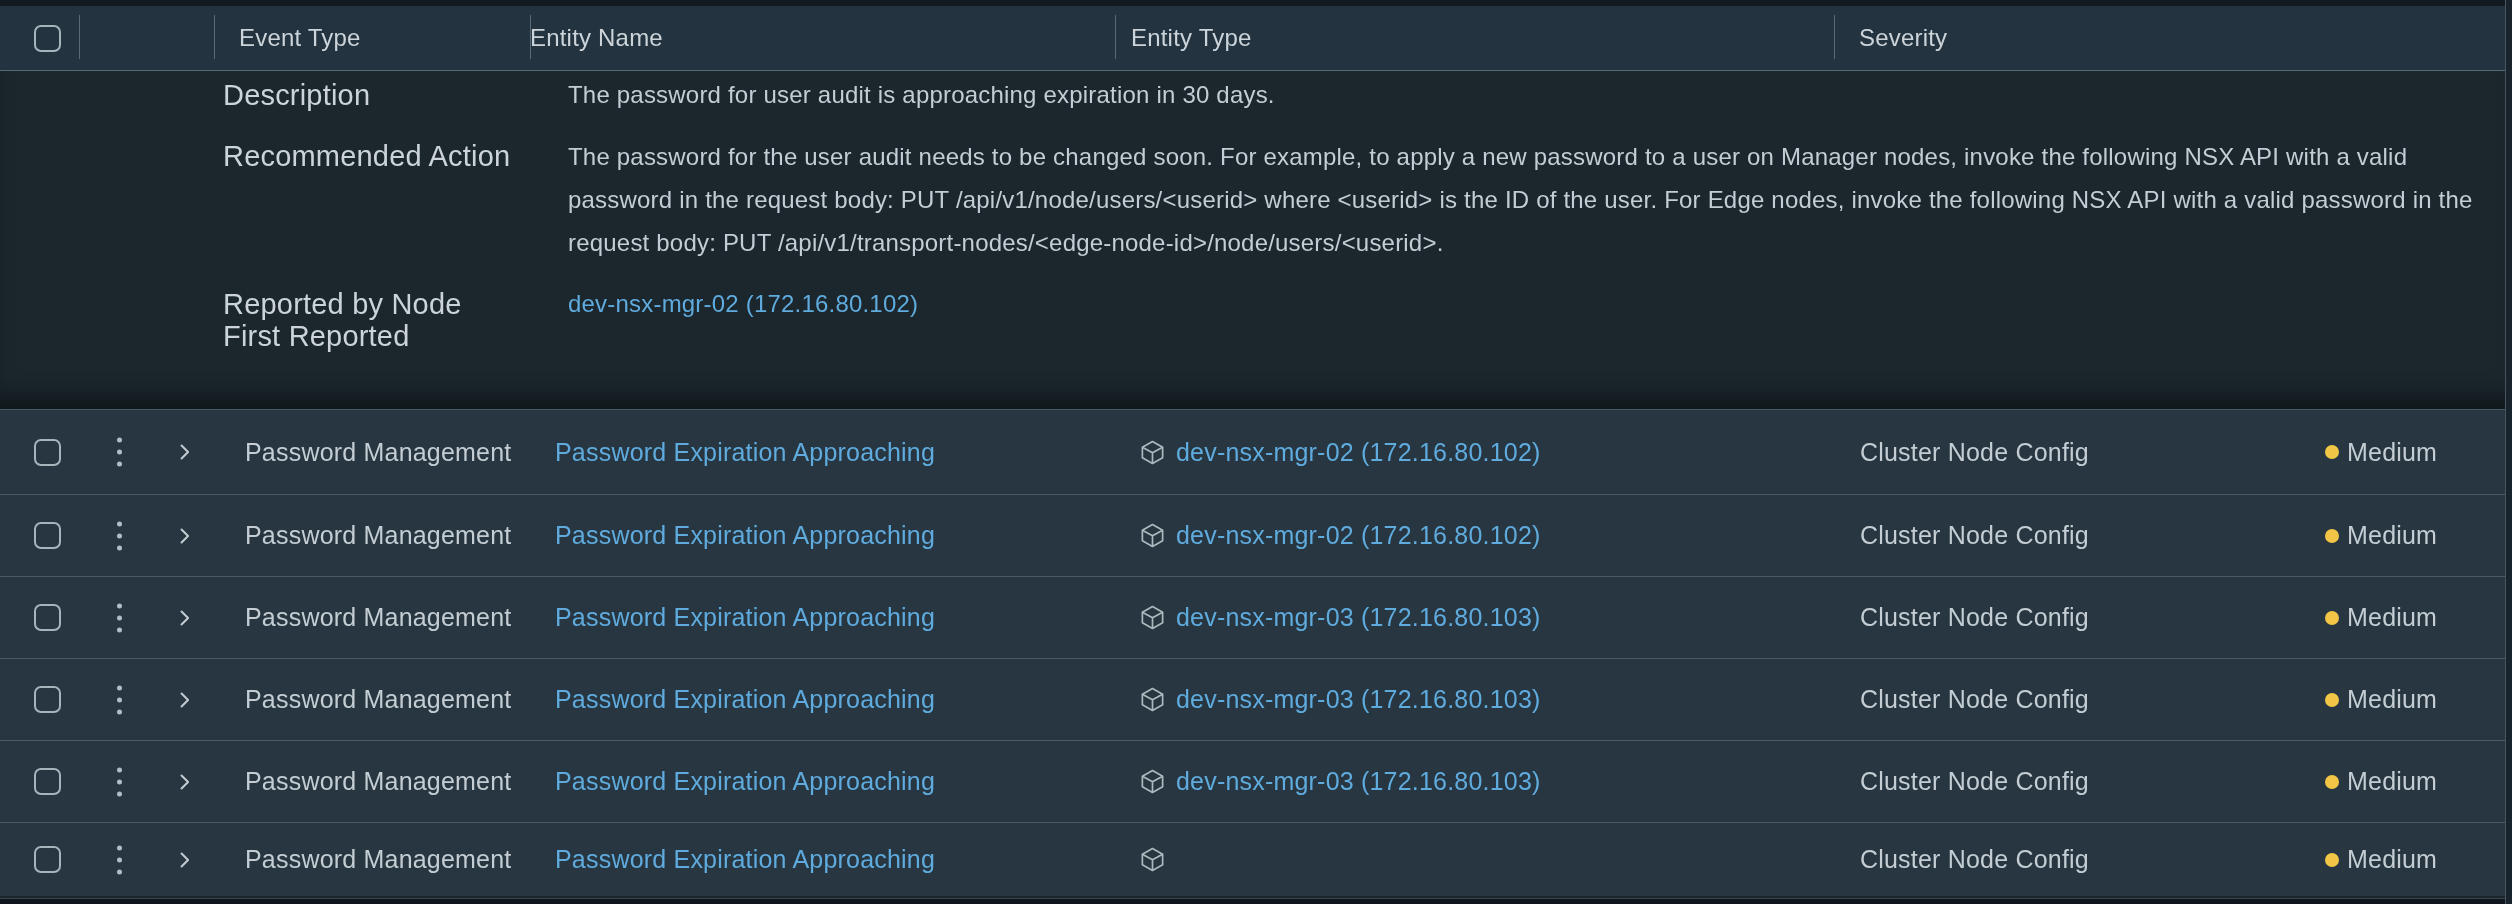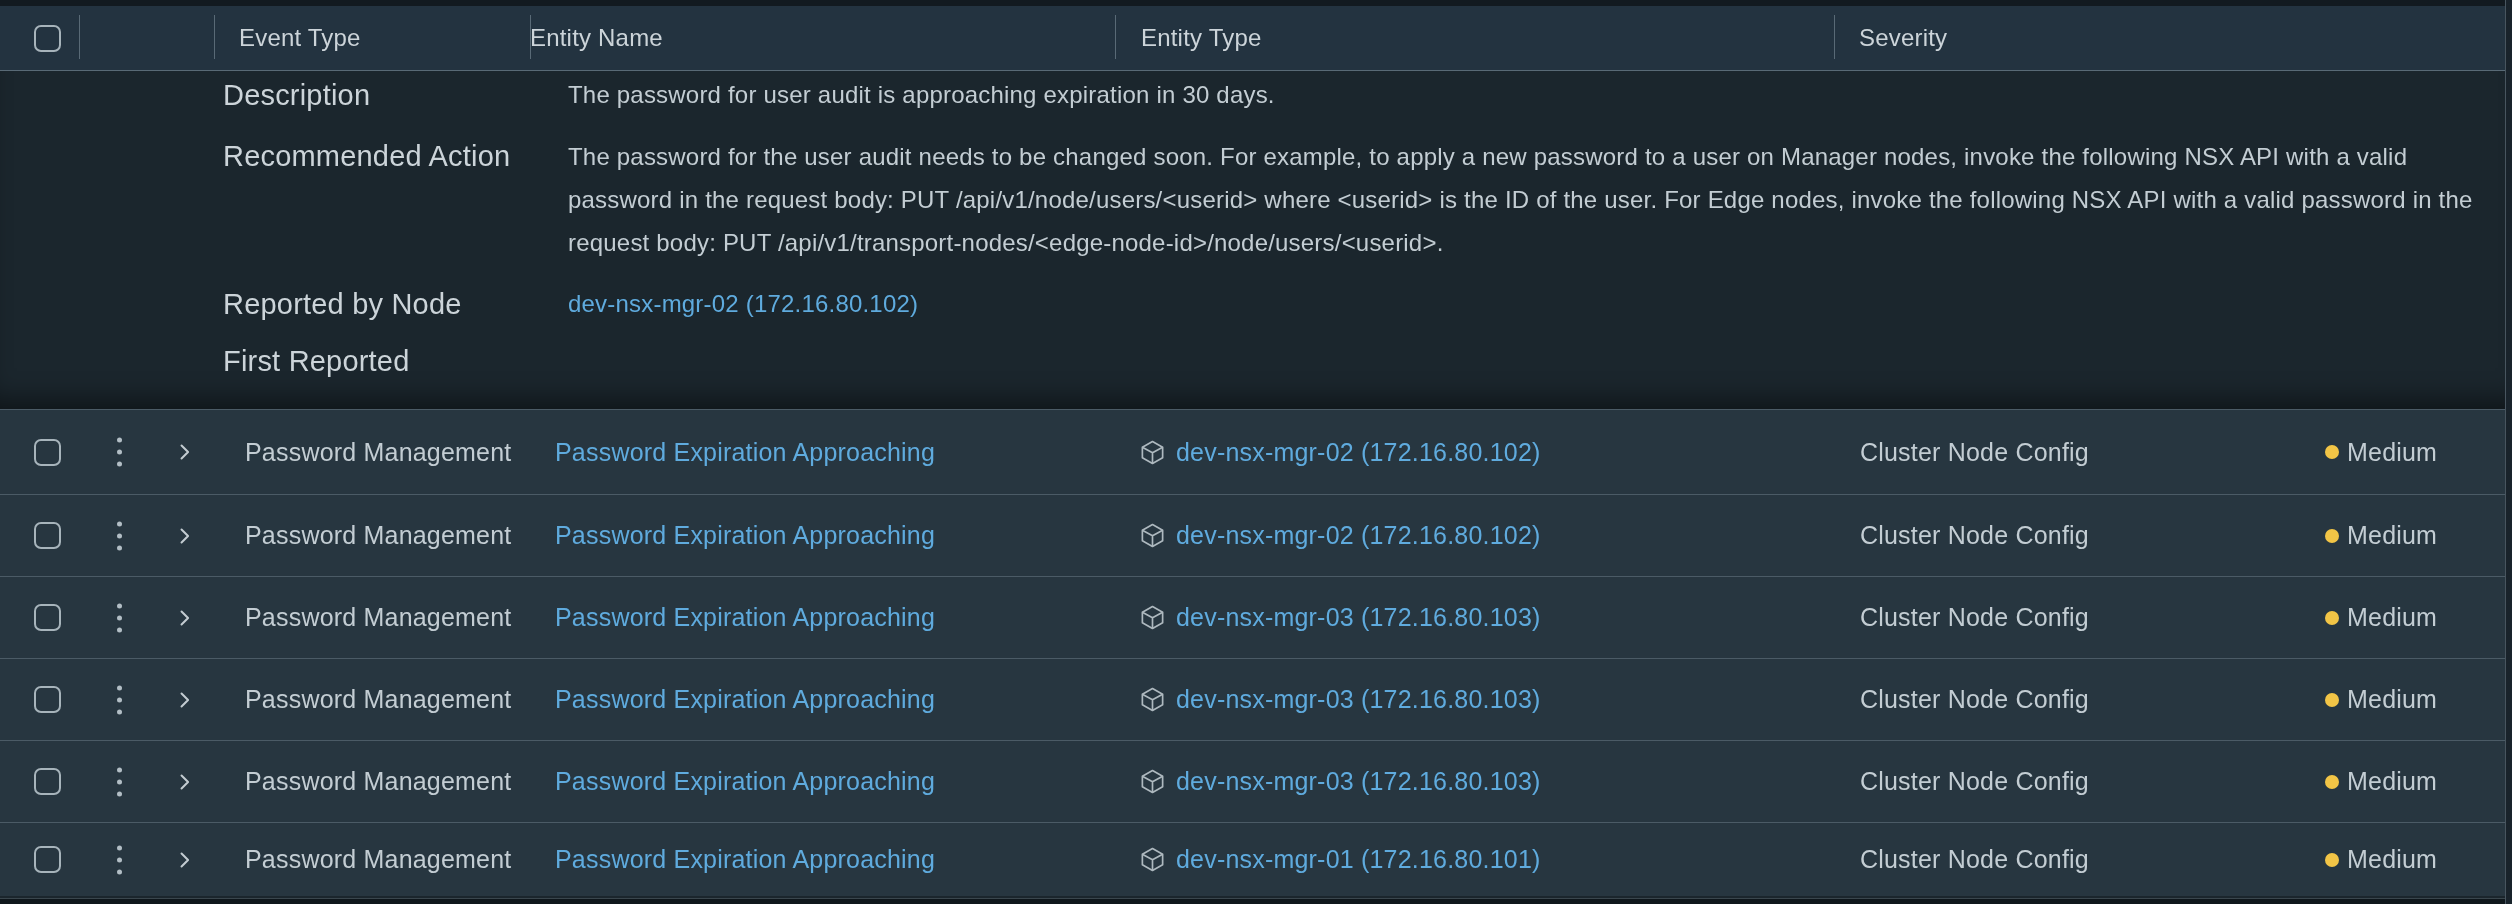--- a/index.html
+++ b/index.html
@@ -30,38 +30,38 @@
   
   .grid-row{display:grid;grid-template-columns:79px 135px 316px 585px 719px 466px 1fr;align-items:center}
 
   
   .thead{height:65px;background:var(--header-bg);border-bottom:1px solid var(--line-strong)}
   .th{position:relative;height:100%;display:flex;align-items:center;font-size:24px;font-weight:500;color:var(--text-dim)}
   .th.sep::before{content:"";position:absolute;left:0;top:9px;height:44px;width:1px;background:var(--line-strong)}
   .th-feature{padding-left:31px}
   .th-event{padding-left:25px}
   .th-entity{}
-  .th-etype{padding-left:26px}
+  .th-etype{padding-left:16px}
   .th-sev{padding-left:25px}
 
   
   .detail{
     height:338px;background:var(--detail-bg);
     padding:8px 14px 0 223px;
     box-shadow:inset 0 -24px 26px -14px rgba(0,0,0,.45);
     overflow:hidden;
   }
   .d-row{display:flex;align-items:flex-start}
   .d-label{flex:0 0 345px;font-size:29px;color:var(--text-dim);line-height:32px}
   .d-value{flex:1;font-size:24px;color:var(--text);line-height:32px;padding-right:4px}
   .d-para{line-height:43px}
   .mt-desc{margin-top:0}
   .mt-ra{margin-top:24px}
   .mt-rbn{margin-top:24px}
-  .mt-fr{margin-top:25px}
+  .mt-fr{}
   .d-row .ra-label{line-height:43px}
 
   
   .row{height:82px;background:var(--row-bg);border-top:1px solid var(--line)}
   .row.first{height:85px}
   .row.last{height:74px}
   .cell{display:flex;align-items:center;font-size:25px;color:var(--text)}
   .c-check{padding-left:34px}
   .c-feature{padding-left:31px}
   .c-event{padding-left:25px}
@@ -315,21 +315,20 @@
   <div class="cell c-event">
       <a class="link">Password Expiration Approaching</a>
     </div>
   <div class="cell c-entity">
     <span class="cube">
         <svg width="27" height="27" viewBox="0 0 24 24" fill="none" stroke="#aeb9bf" stroke-width="1.5" stroke-linejoin="round">
           <path d="M12 2.3 L21 7.3 V16.7 L12 21.7 L3 16.7 V7.3 Z"></path>
           <path d="M3 7.3 L12 12.2 L21 7.3 M12 12.2 V21.7"></path>
         </svg>
       </span>
-    <a class="link">dev-nsx-mgr-01 (172.16.80.101)</a>
   </div>
   <div class="cell c-etype">Cluster Node Config</div>
   <div class="cell c-sev">
       <span class="dot"></span>
       <span>Medium</span>
     </div>
 </div>
 
 <div class="bottom-strip"></div>
 <div class="scroll-strip"></div>

